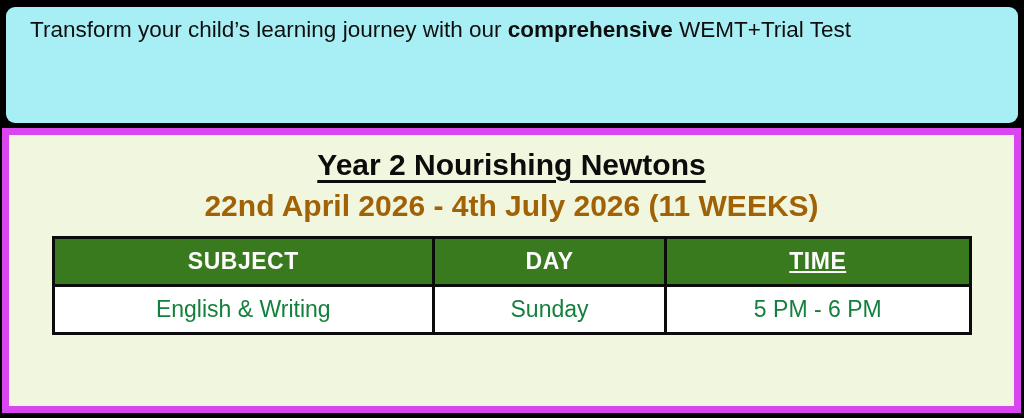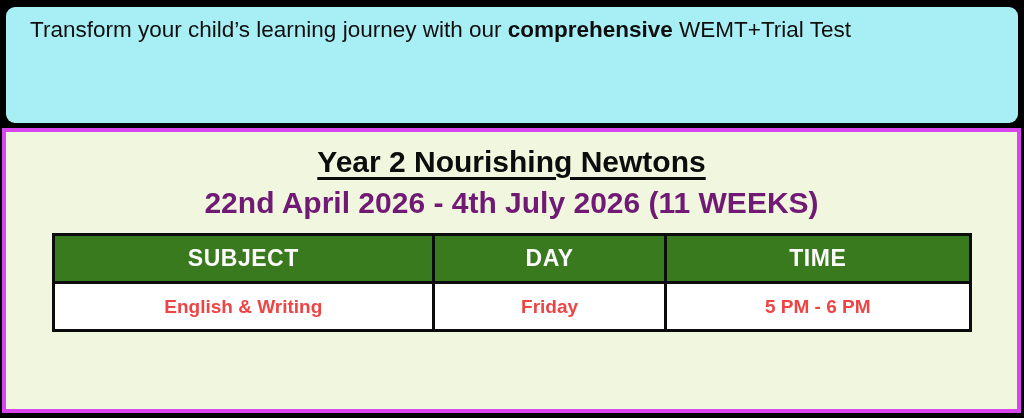--- a/index.html
+++ b/index.html
@@ -25,38 +25,38 @@
     font-size: 22.5px;
     line-height: 36.5px;
     font-weight: normal;
   }
   .banner .b { font-weight: bold; }
   .panel {
     position: absolute;
     left: 2px; top: 128px;
     width: 1019px; height: 285px;
     background: #F1F7DE;
-    border: 4px solid #d946ef;
+    border: 7px solid #d946ef;
   }
   .title {
     margin-top: 13px;
     text-align: center;
     font-size: 30px;
     font-weight: bold;
     color: #0c0c0c;
     text-decoration: underline;
     text-decoration-thickness: 3px;
     text-underline-offset: 5px;
   }
   .dates {
     margin-top: 7px;
     text-align: center;
     font-size: 30px;
     font-weight: bold;
-    color: #701a75;
+    color: #a16207;
   }
   table.schedule {
     width: 920px;
     margin: 13px auto 0 auto;
     border-collapse: collapse;
     table-layout: fixed;
   }
   table.schedule th, table.schedule td {
     border: 3px solid #0c0c0c;
     text-align: center;
@@ -65,28 +65,28 @@
   table.schedule th {
     background: #3A7A1E;
     color: #FCFCFC;
     font-size: 23px;
     font-weight: bold;
     height: 48px;
     letter-spacing: 0.5px;
   }
   table.schedule td {
     background: #FFFFFF;
-    color: #ef4444;
-    font-size: 19px;
-    font-weight: bold;
+    color: #15803d;
+    font-size: 23px;
+    font-weight: normal;
     height: 48px;
   }
   .col-subject { width: 41.5%; }
   .col-day     { width: 25.3%; }
-  .col-time    { width: 33.2%; }
+  .col-time    { width: 33.2%; text-decoration: underline; }
 </style>
 </head>
 <body>
 
 <div class="banner">
   <span class="line"><span>Transform your child’s learning journey with our </span><span class="b">comprehensive</span><span> WEMT+Trial Test</span></span>
 </div>
 
 <div class="panel">
   <div class="title">Year 2 Nourishing Newtons</div>
@@ -96,18 +96,18 @@
     <thead>
       <tr>
         <th class="col-subject">SUBJECT</th>
         <th class="col-day">DAY</th>
         <th class="col-time">TIME</th>
       </tr>
     </thead>
     <tbody>
       <tr>
         <td>English &amp; Writing</td>
-        <td>Friday</td>
+        <td>Sunday</td>
         <td>5 PM - 6 PM</td>
       </tr>
     </tbody>
   </table>
 </div>
 
 </body></html>

